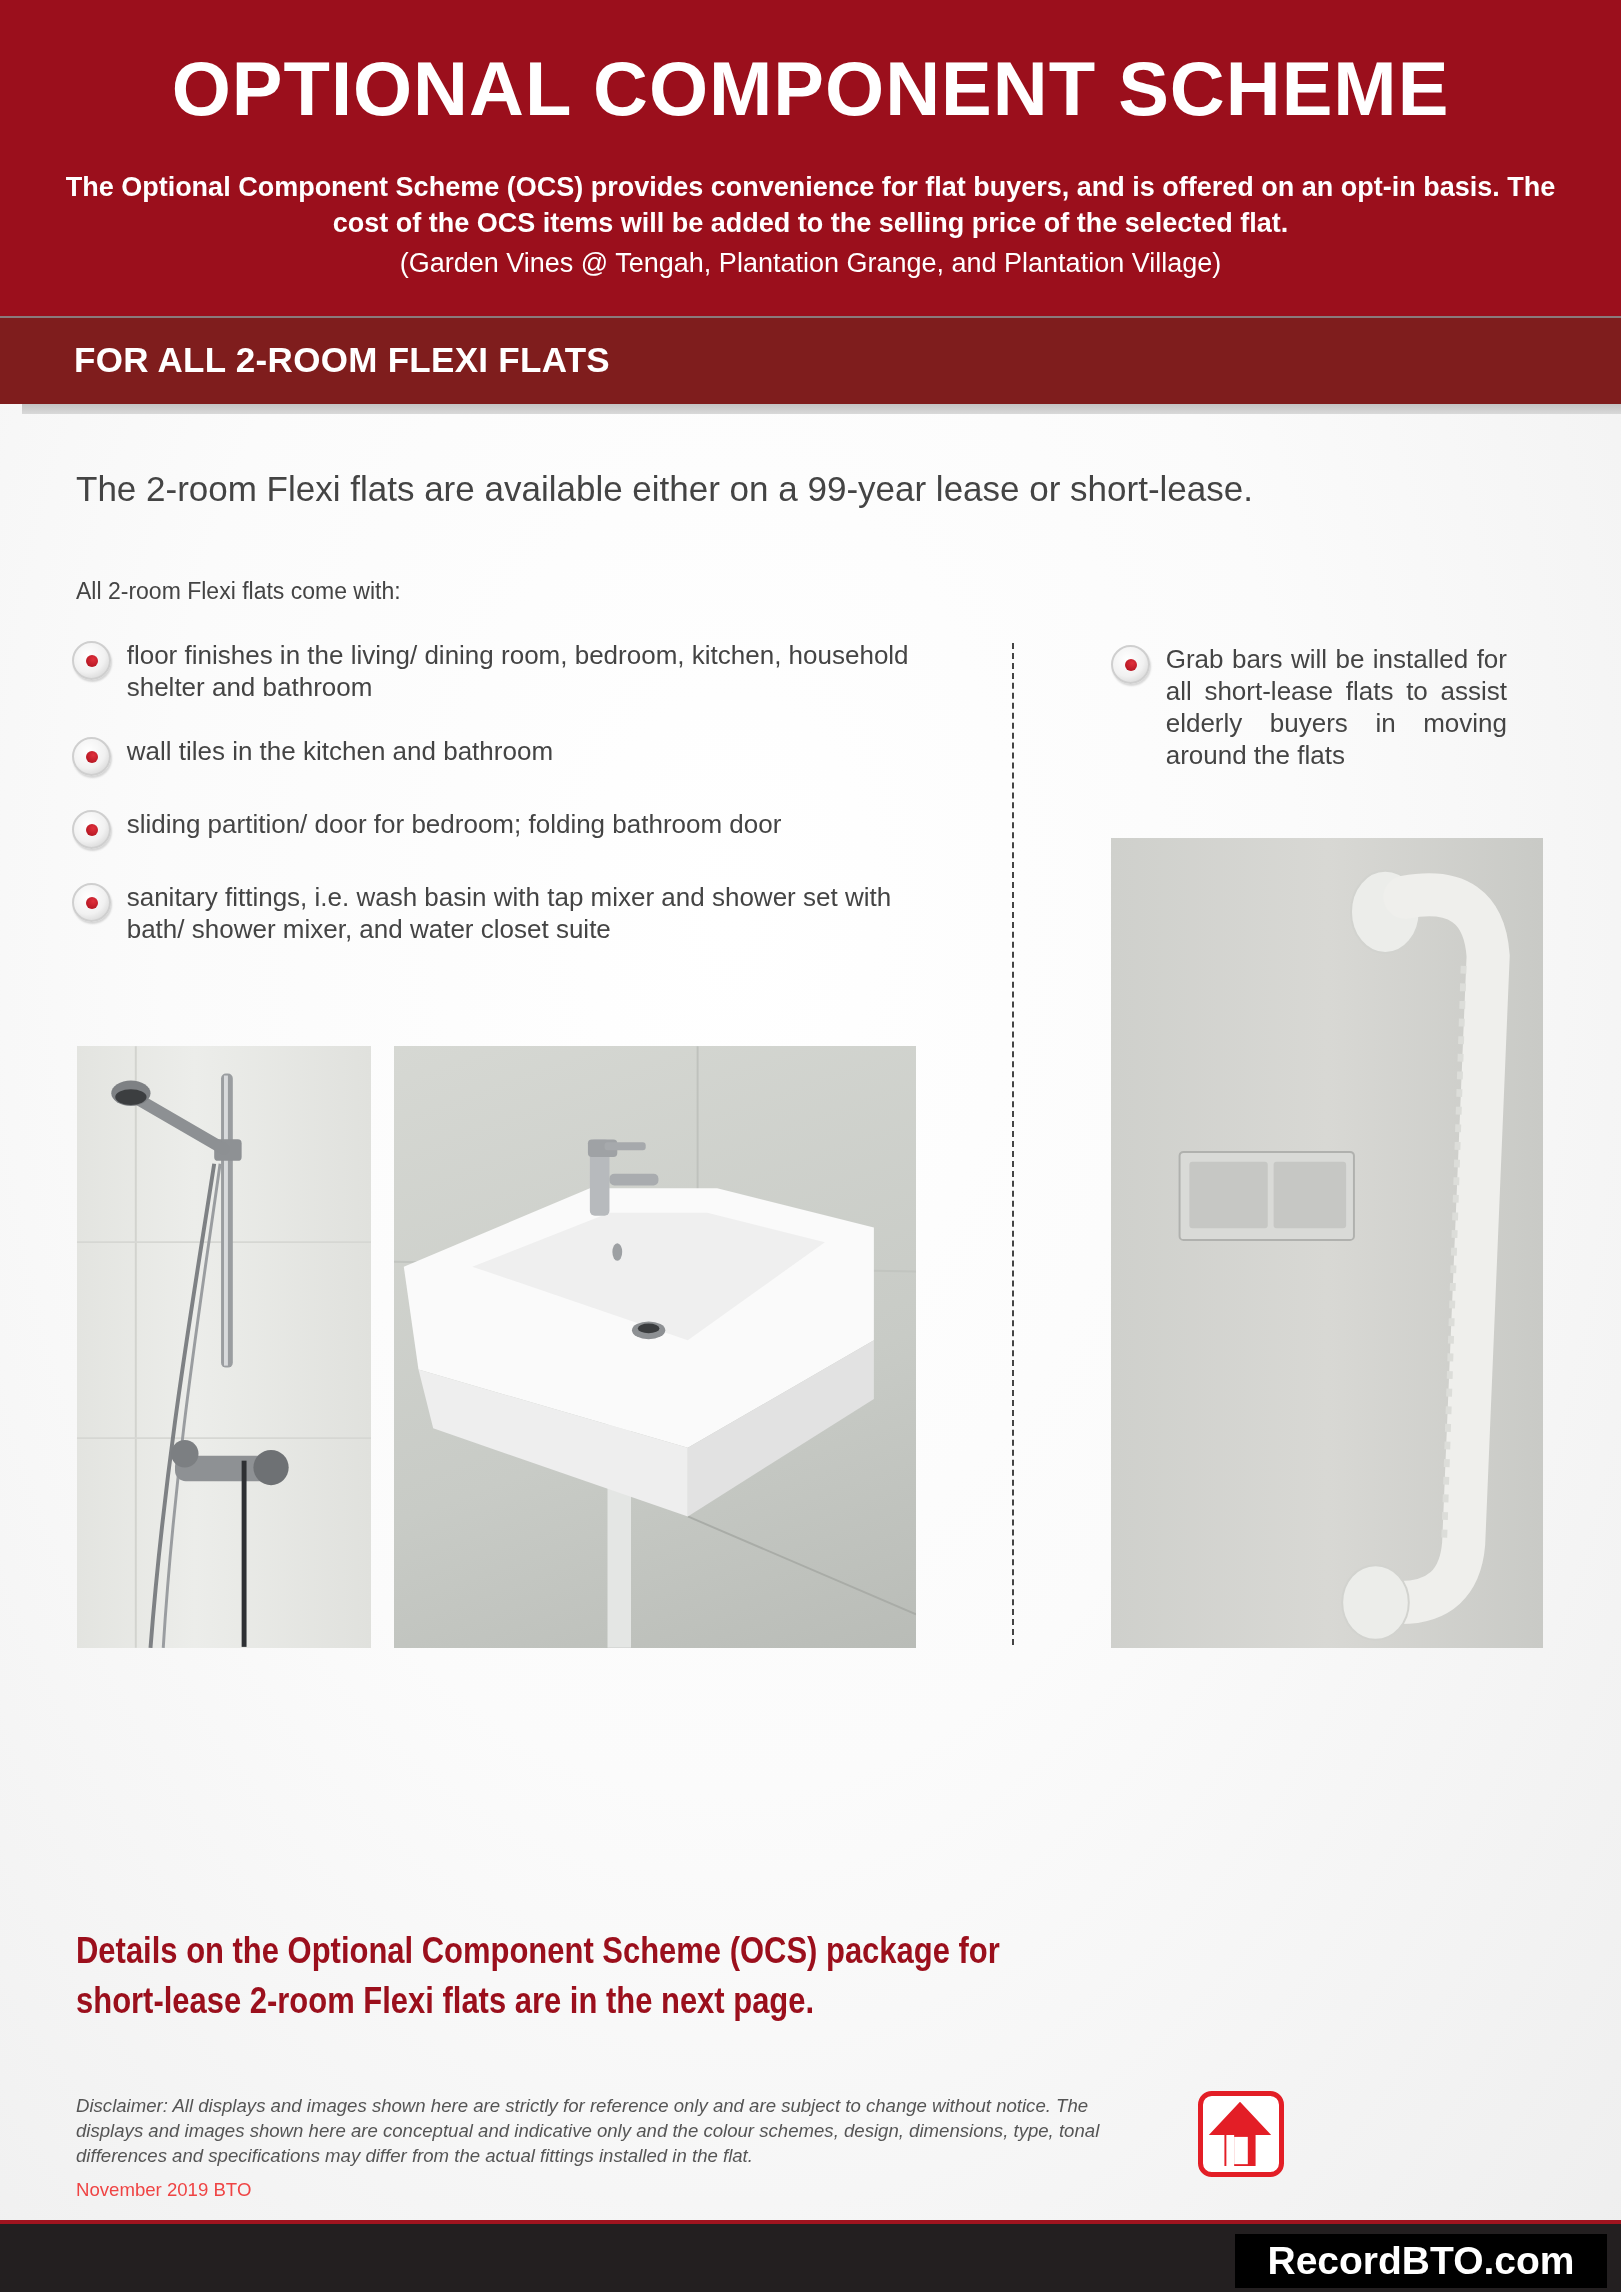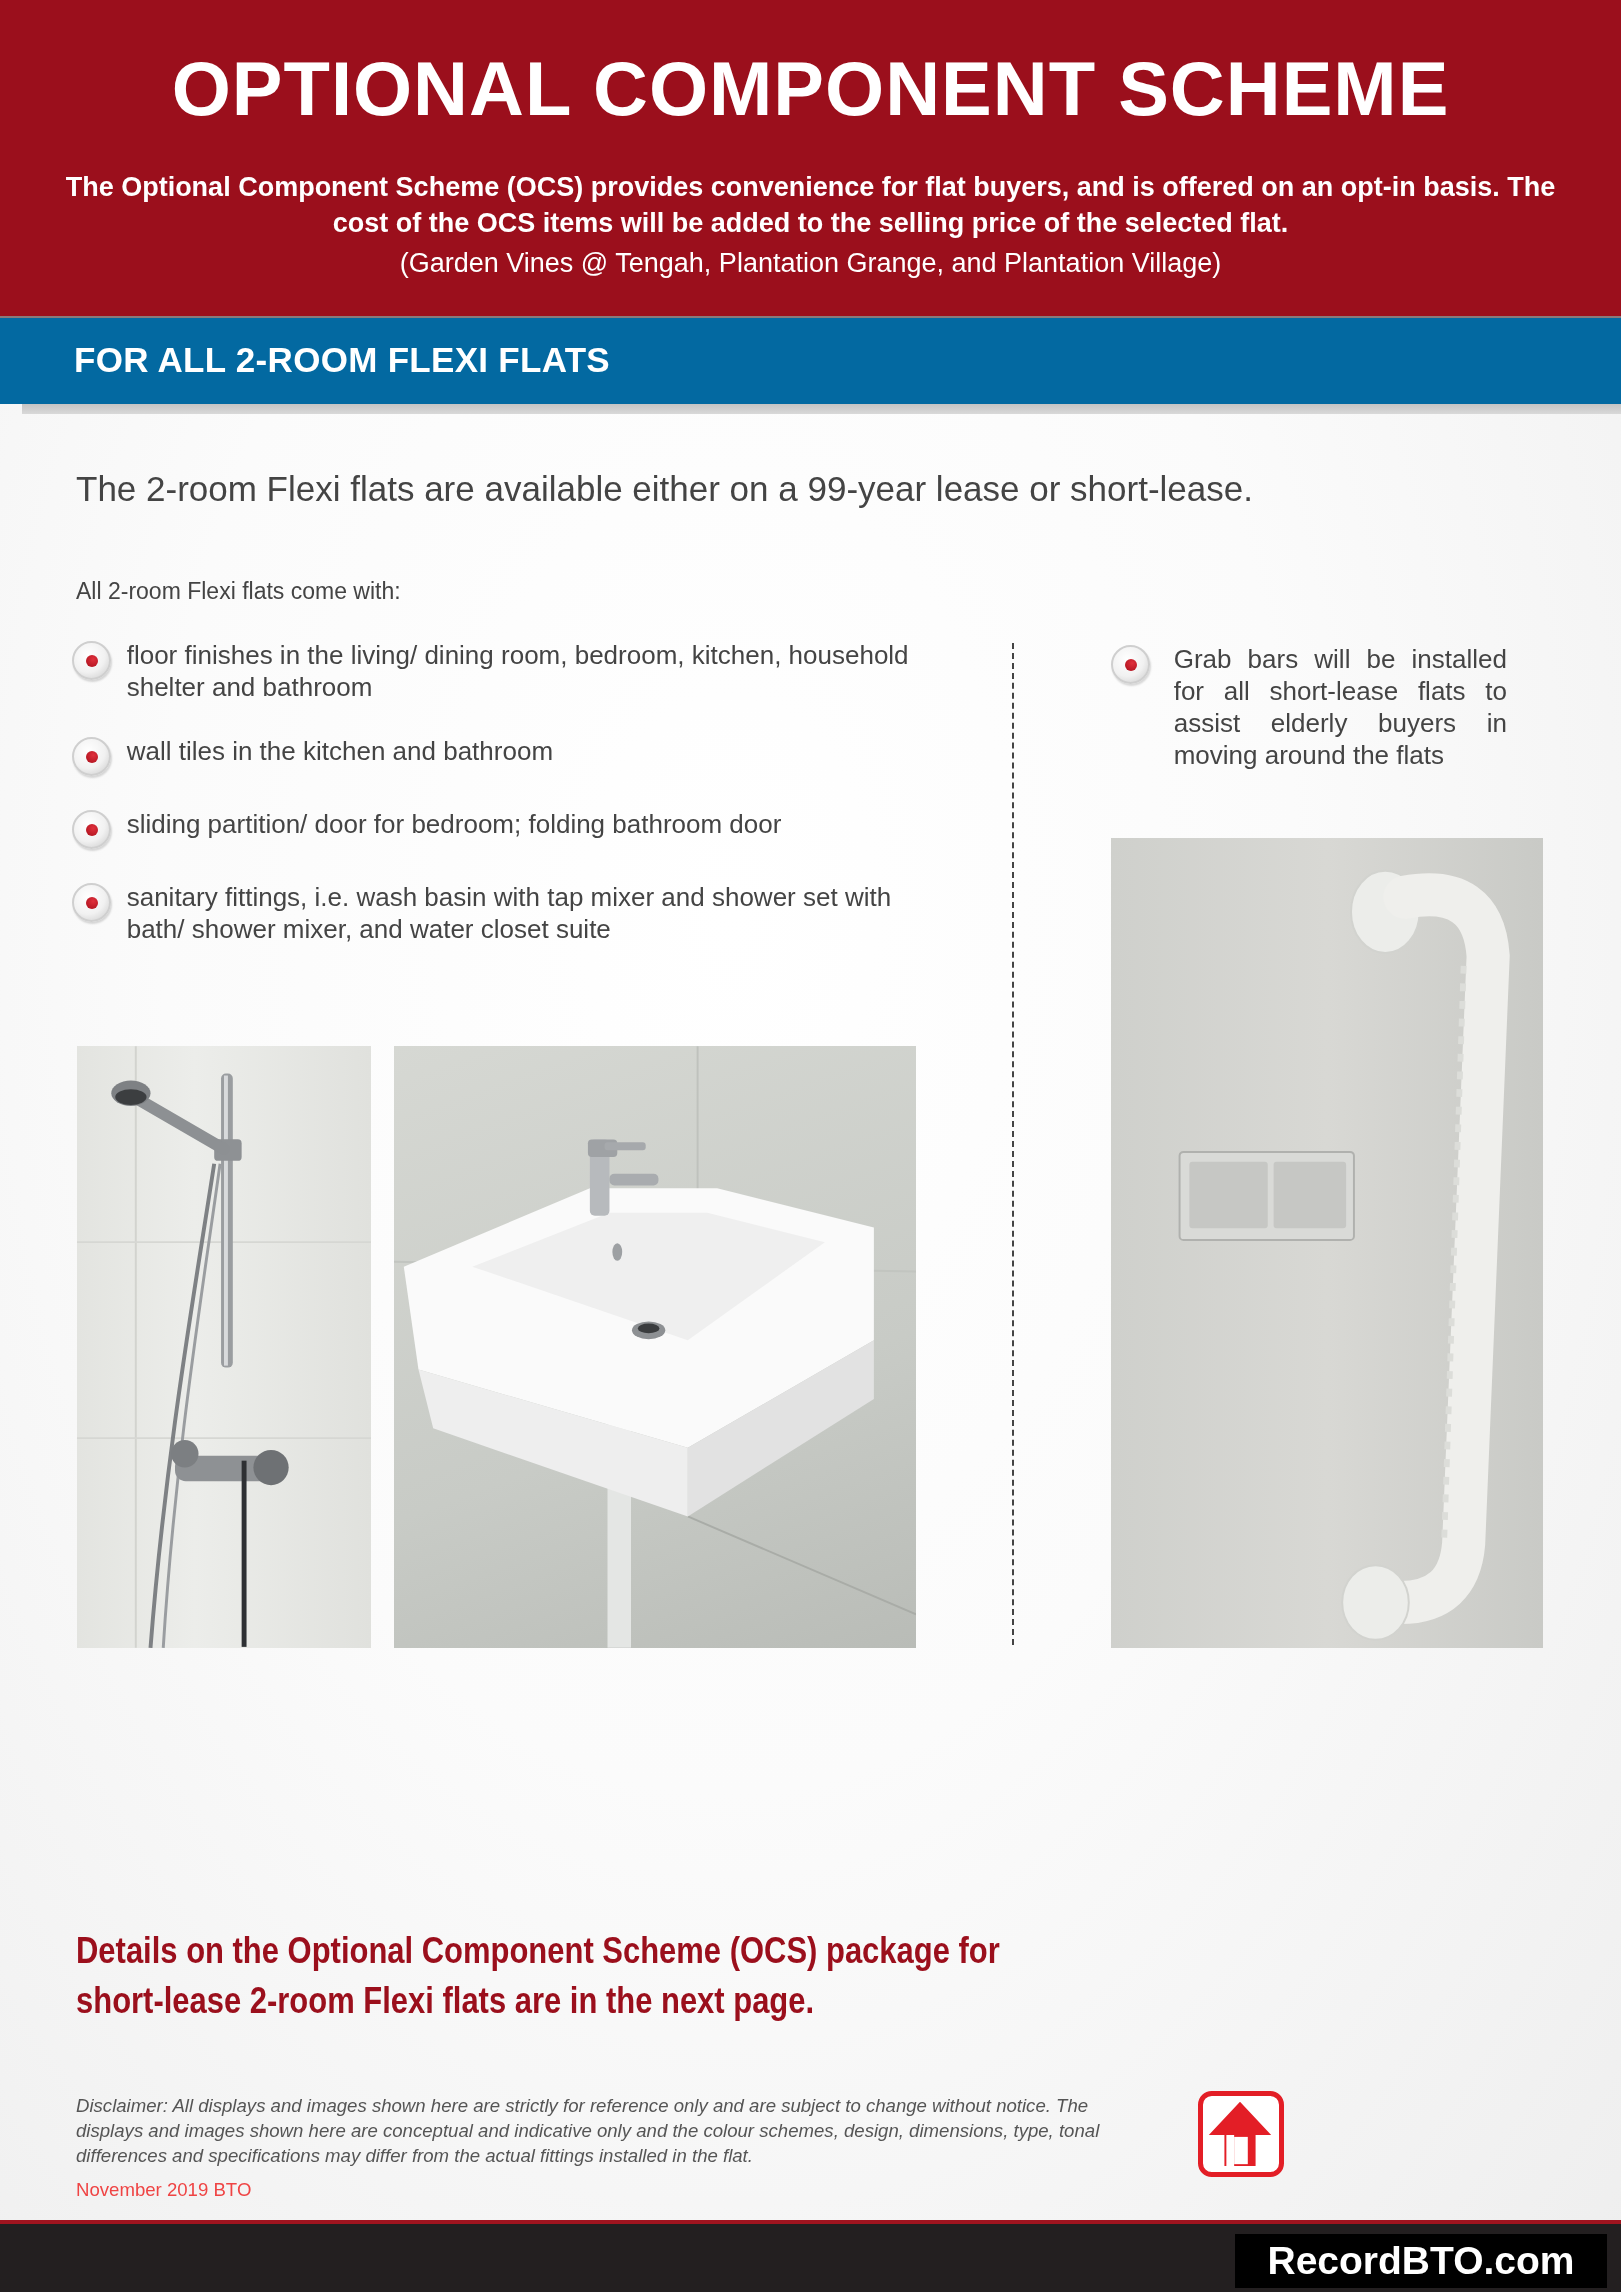--- a/index.html
+++ b/index.html
@@ -29,21 +29,21 @@
     font-size: 27px; font-weight: bold; line-height: 36px;
   }
   .header .devs {
     position: absolute; left: 0; right: 0; top: 248px;
     font-size: 27px; font-weight: normal; line-height: 31px;
   }
 
   
   .band {
     left: 0; top: 316px; width: 1621px; height: 88px;
-    background: #0369a1;
+    background: #7f1d1d;
     border-top: 2.9px solid #8a7a7b;
   }
   .band .label {
     position: absolute; left: 74px; top: 21.6px;
     color: #ffffff; font-size: 35px; font-weight: bold; letter-spacing: 0.3px;
   }
   .band-shadow {
     left: 21.6px; top: 404px; width: 1600px; height: 9.8px;
     background: linear-gradient(#c4c4c4, #d9d9d9);
   }
@@ -77,21 +77,21 @@
   .bullet .text {
     margin-left: 15.7px; font-size: 26px; line-height: 32px; color: #444;
   }
 
   .divider {
     left: 1012px; top: 643px; width: 0; height: 1002px;
     border-left: 2.9px dashed #444;
   }
 
   .side-note { left: 1111px; top: 643px; width: 396px; }
-  .side-note .bullet { margin: 0; gap: 8px; }
+  .side-note .bullet { margin: 0; }
   .side-note .text { text-align: justify; font-size: 26px; line-height: 32px; }
 
   
   .photo { overflow: hidden; }
   .photo-shower {
     left: 77px; top: 1046px; width: 294px; height: 602px;
     background: linear-gradient(90deg, #e3e4e0 0%, #ecedea 40%, #e0e1dd 100%);
   }
   .photo-basin {
     left: 394px; top: 1046px; width: 522px; height: 602px;

